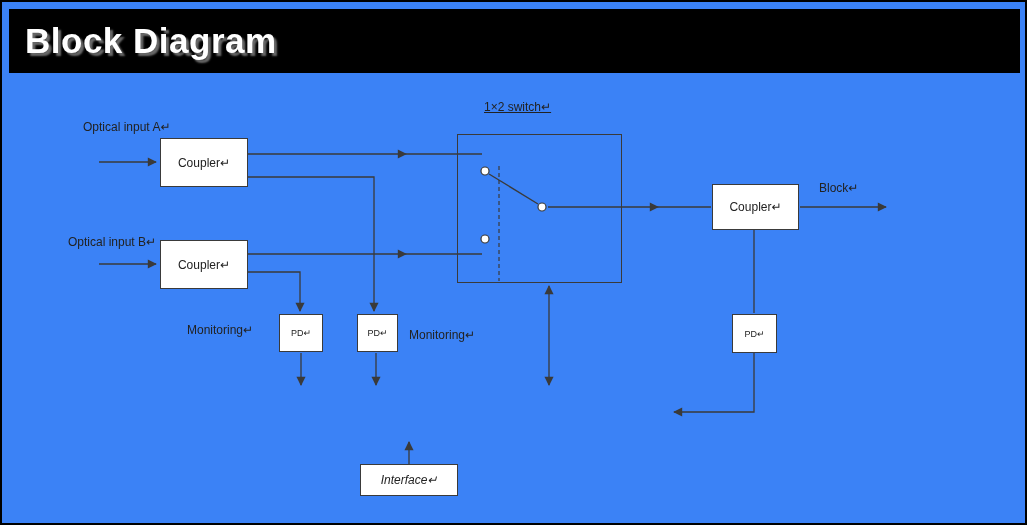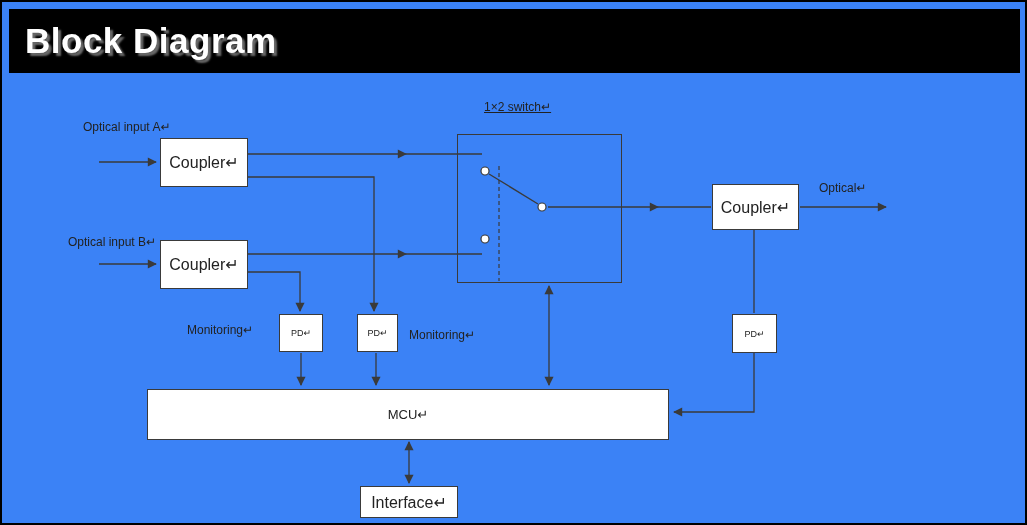--- a/index.html
+++ b/index.html
@@ -37,21 +37,21 @@
     text-shadow: 3px 3px 2px #6a6a6a;
   }
   .box {
     position: absolute;
     box-sizing: border-box;
     border: 1px solid #3a3a3a;
     background: #ffffff;
     display: flex;
     align-items: center;
     justify-content: center;
-    font-size: 16px;
+    font-size: 12px;
     color: #222222;
   }
   .box.pd { font-size: 9px; }
   .label {
     position: absolute;
     font-size: 12px;
     color: #222222;
     white-space: nowrap;
   }
   .wire-layer {
@@ -64,21 +64,21 @@
   }
   
   .coupler-a   { left:158px; top:136px; width:88px;  height:49px; }
   .coupler-b   { left:158px; top:238px; width:88px;  height:49px; }
   .switch-box  { left:455px; top:132px; width:165px; height:149px; background:transparent; }
   .coupler-out { left:710px; top:182px; width:87px;  height:46px; }
   .pd-left     { left:277px; top:312px; width:44px;  height:38px; }
   .pd-mid      { left:355px; top:312px; width:41px;  height:38px; }
   .pd-right    { left:730px; top:312px; width:45px;  height:39px; }
   .mcu-box     { left:145px; top:387px; width:522px; height:51px; font-size:13px; }
-  .iface-box   { left:358px; top:484px; width:98px;  height:32px; }
+  .iface-box   { left:358px; top:462px; width:98px;  height:32px;font-style:italic; }
   
   .lbl-in-a    { left:40px;  top:118px;margin-left:41px; }
   .lbl-in-b    { left:42px;  top:233px;margin-left:24px; }
   .lbl-switch  { left:482px; top:98px;text-decoration:underline;  }
   .lbl-mon-l   { left:185px; top:321px; }
   .lbl-mon-r   { left:407px; top:326px; }
   .lbl-output  { left:817px; top:179px; }
 </style>
 </head>
 <body>
@@ -137,23 +137,22 @@
     </g>
   </svg>
 
   <div class="box coupler-a">Coupler↵</div>
   <div class="box coupler-b">Coupler↵</div>
   <div class="box switch-box"></div>
   <div class="box coupler-out">Coupler↵</div>
   <div class="box pd pd-left">PD↵</div>
   <div class="box pd pd-mid">PD↵</div>
   <div class="box pd pd-right">PD↵</div>
-  <div class="box mcu-box">MCU↵</div>
   <div class="box iface-box">Interface↵</div>
 
   <div class="label lbl-in-a">Optical input A↵</div>
   <div class="label lbl-in-b">Optical input B↵</div>
   <div class="label lbl-switch">1×2 switch↵</div>
   <div class="label lbl-mon-l">Monitoring↵</div>
   <div class="label lbl-mon-r">Monitoring↵</div>
-  <div class="label lbl-output">Optical↵</div>
+  <div class="label lbl-output">Block↵</div>
 
 </div>
 
 </body></html>

